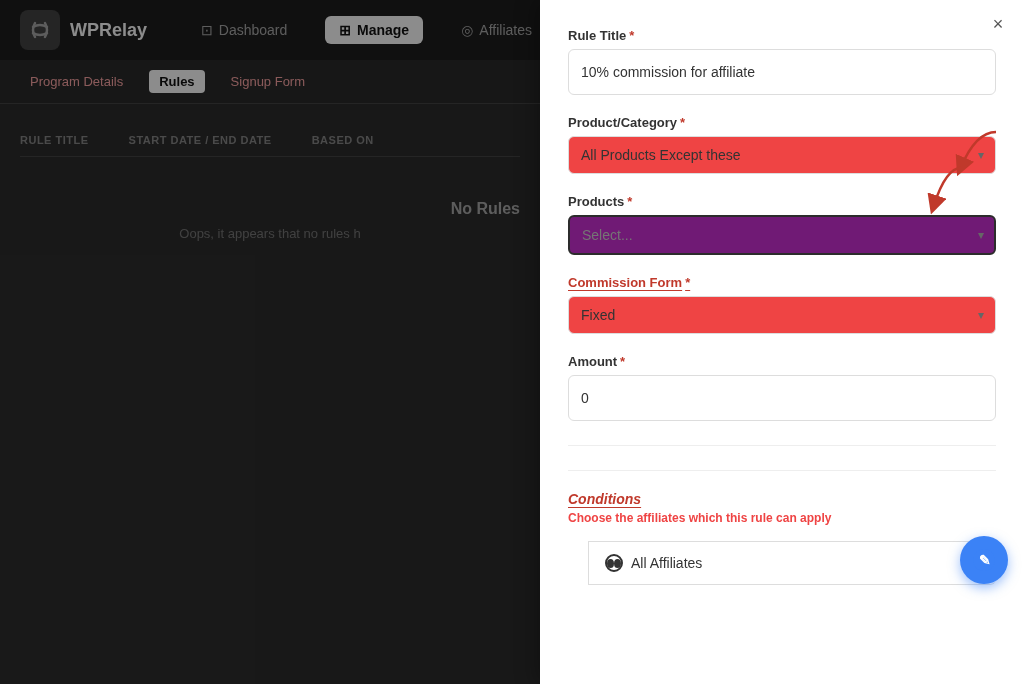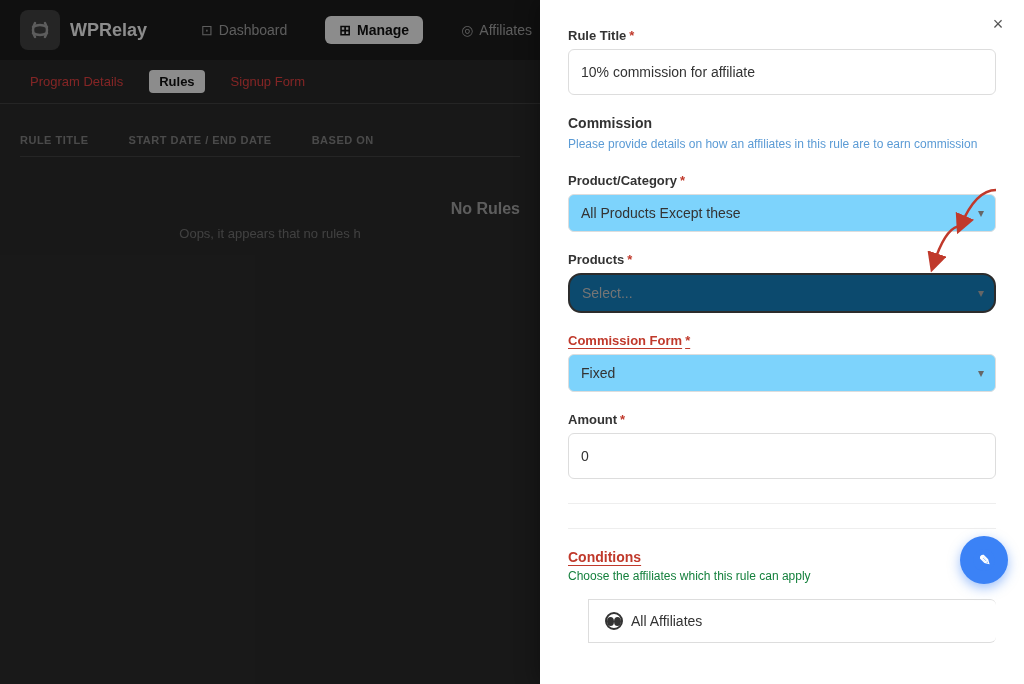--- a/index.html
+++ b/index.html
@@ -87,21 +87,21 @@
       height: 44px;
       background: #2a2a2a;
       display: flex;
       align-items: center;
       padding: 0 20px;
       gap: 16px;
       border-bottom: 1px solid #444;
     }
 
     .sub-nav-item {
-      color: #ef4444;
+      color: #fca5a5;
       font-size: 13px;
       padding: 4px 10px;
       border-radius: 4px;
       cursor: pointer;
     }
 
     .sub-nav-item.active {
       background: #ffffff;
       color: #111;
       font-weight: 600;
@@ -240,45 +240,45 @@
       width: 100%;
     }
 
     .select-box {
       width: 100%;
       border: 1px solid #ddd;
       border-radius: 6px;
       padding: 10px 36px 10px 12px;
       font-size: 14px;
       color: #333;
-      background: #7dd3fc;
+      background: #ef4444;
       appearance: none;
       cursor: pointer;
       outline: none;
     }
 
     .select-chevron {
       position: absolute;
       right: 12px;
       top: 50%;
       transform: translateY(-50%);
       color: #666;
       font-size: 12px;
       pointer-events: none;
     }
 
     
     .products-select-box {
       width: 100%;
       border: 2px solid #2c2c2c;
-      border-radius: 13px;
+      border-radius: 6px;
       padding: 10px 36px 10px 12px;
       font-size: 14px;
       color: #999;
-      background: #0c4a6e;
+      background: #701a75;
       appearance: none;
       cursor: pointer;
       outline: none;
     }
 
     
     .commission-type-label {
       font-size: 13px;
       font-weight: 600;
       color: #c0392b;
@@ -310,26 +310,28 @@
     }
 
     .conditions-title {
       font-size: 14px;
       font-weight: 700;
       color: #c0392b;
       text-decoration: underline;
       text-decoration-color: #c0392b;
       text-underline-offset: 3px;
       margin-bottom: 4px;
+      font-style: italic;
     }
 
     .conditions-desc {
       font-size: 12px;
-      color: #15803d;
+      color: #ef4444;
       margin-bottom: 16px;
+      font-weight: bold;
     }
 
     .radio-group {
       display: flex;
       gap: 0;
       padding-left: 20px;
     }
 
     .radio-option {
       display: flex;
@@ -464,24 +466,20 @@
   <div class="modal-content">
 
     <div class="field-group">
       <div class="field-label">
         <span>Rule Title</span>
         <span class="required">*</span>
       </div>
       <input class="text-input" type="text" value="10% commission for affiliate" style="">
     </div>
 
-    <div class="field-group">
-      <div class="section-title">Commission</div>
-      <div class="section-desc">Please provide details on how an affiliates in this rule are to earn commission</div>
-    </div>
 
     <div class="field-group">
       <div class="field-label">
         <span>Product/Category</span>
         <span class="required">*</span>
       </div>
       <div class="select-wrapper">
         <select class="select-box">
           <option value="all">All Products</option>
           <option value="except" selected="">All Products Except these</option>

